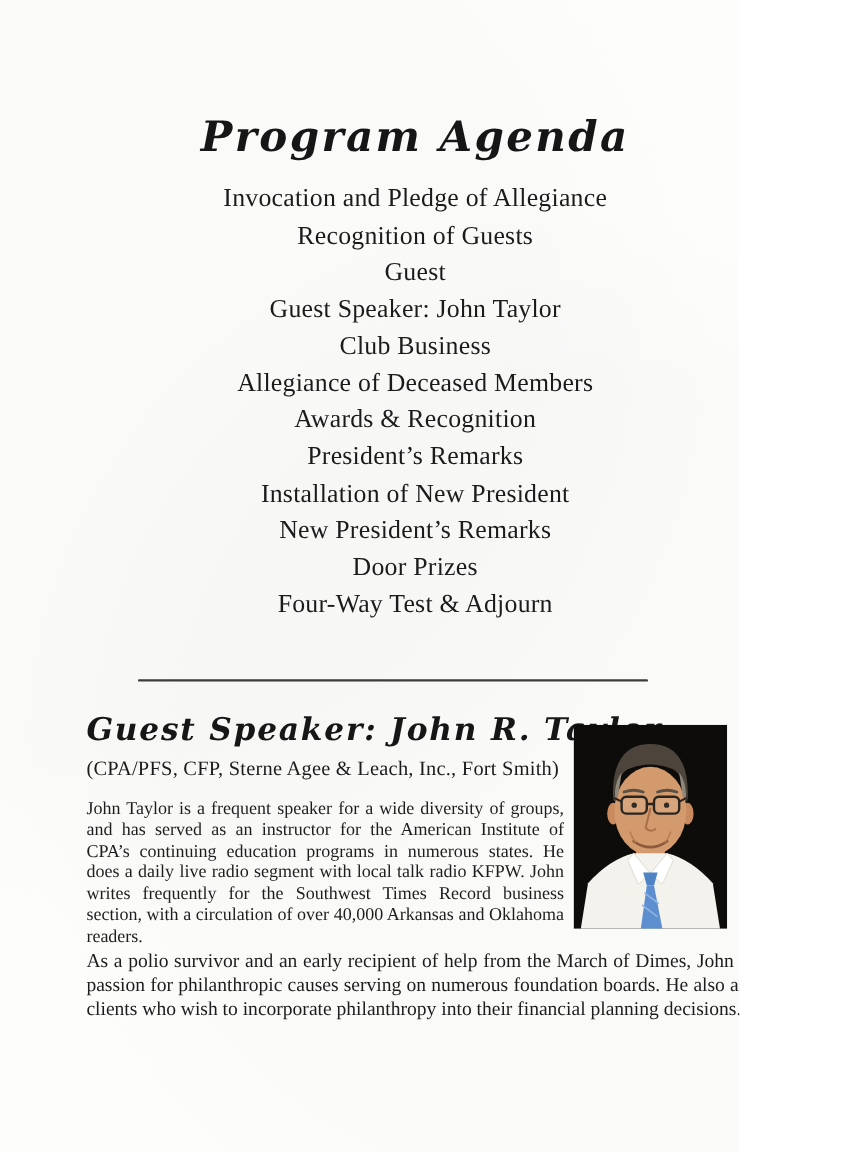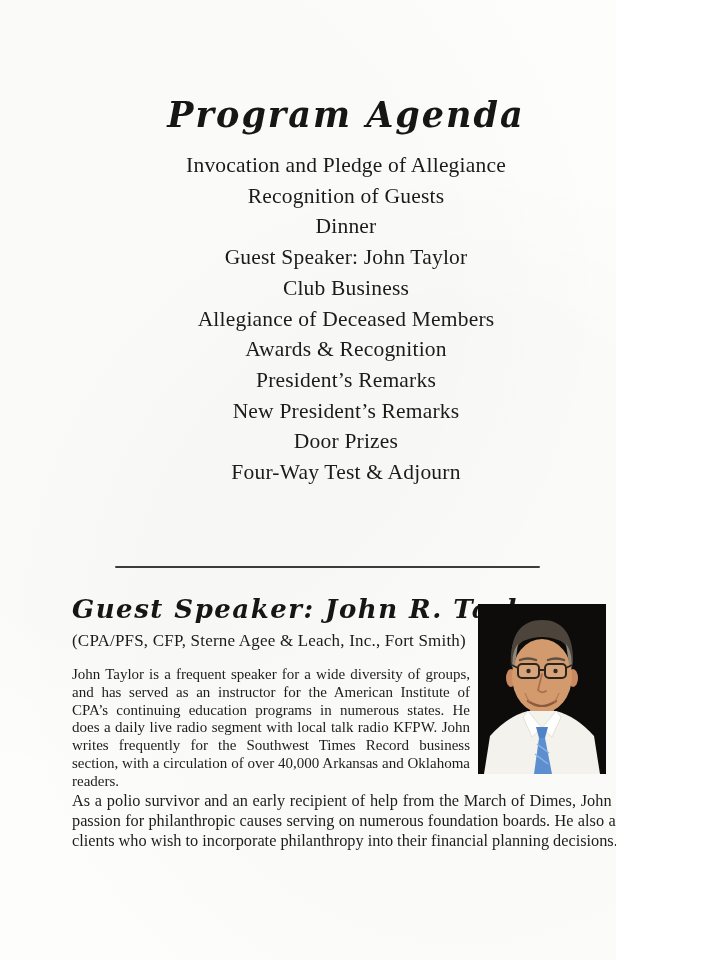--- a/index.html
+++ b/index.html
@@ -109,26 +109,27 @@
 </head>
 <body>
 
 <div class="page">
 
   <h1 class="title">Program Agenda</h1>
 
   <ul class="agenda">
     <li>Invocation and Pledge of Allegiance</li>
     <li>Recognition of Guests</li>
-    <li>Dinner</li>
+    <li>Guest</li>
     <li>Guest Speaker: John Taylor</li>
     <li>Club Business</li>
     <li>Allegiance of Deceased Members</li>
     <li>Awards &amp; Recognition</li>
     <li>President’s Remarks</li>
+    <li>Installation of New President</li>
     <li>New President’s Remarks</li>
     <li>Door Prizes</li>
     <li>Four-Way Test &amp; Adjourn</li>
   </ul>
 
   <div class="divider"></div>
 
   <section class="speaker">
     <h2 class="speaker-heading">Guest Speaker: John R. Taylor</h2>
     <p class="creds">(CPA/PFS, CFP, Sterne Agee &amp; Leach, Inc., Fort Smith)</p>

